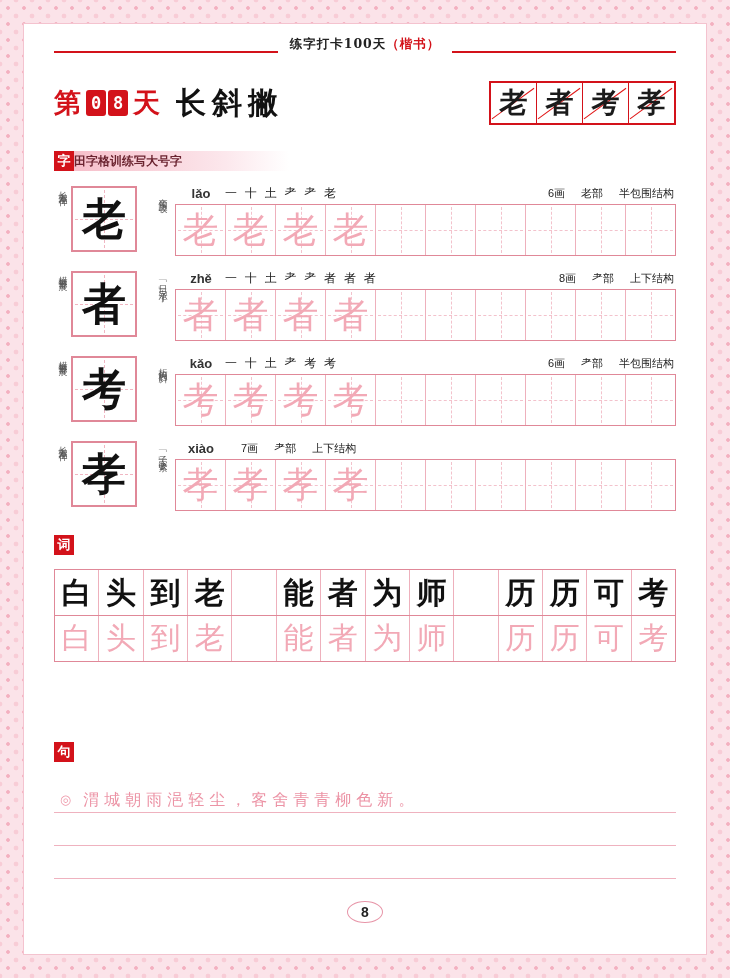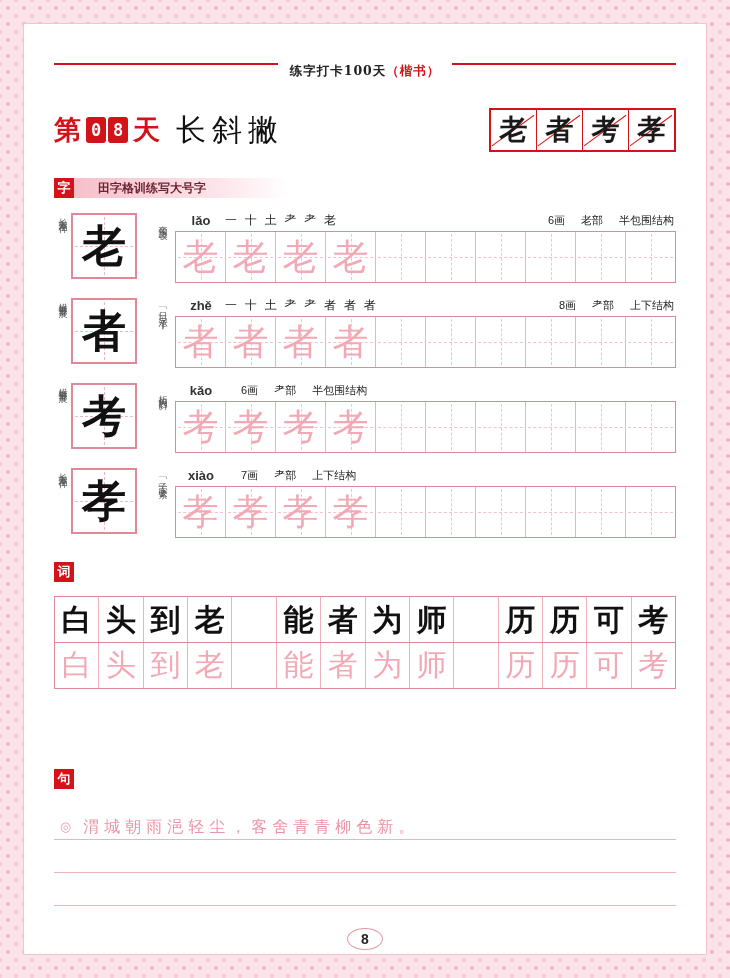--- a/index.html
+++ b/index.html
@@ -10,42 +10,42 @@
       radial-gradient(circle, #f3b0c0 1.5px, rgba(0,0,0,0) 2.2px),
       radial-gradient(circle, #f8ccd6 2px, rgba(0,0,0,0) 2.7px);
     background-size:16px 16px,16px 16px;
     background-position:0 0,8px 8px;
   }
   .content {
     width:100%; height:100%; background:#fff; box-sizing:border-box;
     padding:10px 28px 0 28px; box-shadow:0 0 0 2px #fff, 0 0 0 3px #f4c3cf;
   }
   
-  .header { display:flex; align-items:flex-start; gap:12px;margin-top:27px; }
+  .header { display:flex; align-items:flex-end; gap:12px; }
   .hline { flex:1; height:2px; background:#d3121a; }
   .header-text { font-size:12.5px; font-weight:bold; color:#222; letter-spacing:1px; white-space:nowrap; font-family:"DejaVu Serif", serif; }
   .header-text .sub { color:#d3121a; }
   
   .title-row { margin-top:26px; display:flex; align-items:center; height:48px; }
   .day { display:flex; align-items:center; gap:3px; }
   .day-char { font-family:"DejaVu Serif", serif; font-size:27px; font-weight:bold; color:#d3121a; }
   .day-digits { display:flex; gap:2px; margin:0 2px; }
   .day-digit { width:20px; height:26px; background:#d3121a; border-radius:3px; display:flex; align-items:center; justify-content:center; }
   .day-digit .cell-char { color:#fff; font-family:"DejaVu Sans Mono", monospace; font-weight:bold; font-size:17px; }
-  .lesson { font-size:30px; font-weight:normal; color:#111; margin-left:16px; letter-spacing:6px; font-family:"DejaVu Serif", serif; }
+  .lesson { font-size:30px; font-weight:bold; color:#111; margin-left:16px; letter-spacing:6px; font-family:"DejaVu Serif", serif; }
   .example-box { margin-left:auto; display:flex; border:2px solid #d3121a; background:#fff; }
   .example-cell { width:45px; height:40px; position:relative; display:flex; align-items:center; justify-content:center; overflow:hidden; }
   .example-cell + .example-cell { border-left:1.5px solid #d3121a; }
   .example-cell .cell-char { font-size:28px; font-weight:bold; color:#1a1a1a; font-family:"DejaVu Serif", serif; position:relative; z-index:1; }
   .example-cell::after { content:""; position:absolute; left:-8%; top:50%; width:116%; border-top:1.5px solid #e01414; transform:rotate(-36deg); }
   
   .banner-row { display:flex; align-items:center; margin-top:24px; height:20px; }
   .banner-row.mt-big { margin-top:80px; }
   .marker { width:20px; height:20px; background:#d3121a; color:#fff; font-size:13px; font-weight:bold; display:flex; align-items:center; justify-content:center; font-family:"DejaVu Serif", serif; }
-  .banner { height:20px; line-height:20px; padding:0 30px 0 24px; font-size:12px; font-weight:bold; color:#6b2430;
+  .banner { height:20px; line-height:20px; padding:0 30px 0 0; font-size:12px; font-weight:bold; color:#6b2430;
     background:linear-gradient(to right, #f6bfca, #fce7ec 70%, rgba(255,255,255,0)); min-width:215px; box-sizing:border-box; }
   
   .char-row { display:flex; align-items:center; margin-top:11px; }
   .tip { writing-mode:vertical-rl; text-orientation:upright; font-size:9px; color:#555; letter-spacing:2px; line-height:12px; }
   .tip.left { width:15px; height:70px; margin-right:2px; }
   .tip.right { width:28px; height:56px; margin:0 4px 0 4px; }
   .big-box { width:62px; height:62px; border:2px solid #e08898; position:relative; display:flex; align-items:center; justify-content:center; background:#fff; flex:none; }
   .big-box::before { content:""; position:absolute; left:2px; right:2px; top:50%; border-top:1px dashed #f0b6c2; }
   .big-box::after { content:""; position:absolute; top:2px; bottom:2px; left:50%; border-left:1px dashed #f0b6c2; }
   .big-char { font-size:44px; font-weight:bold; color:#111; font-family:"DejaVu Serif", serif; position:relative; z-index:1; line-height:1; }
@@ -231,20 +231,21 @@
 
     <div class="char-row">
       <div class="tip left">横撇舒展</div>
       <div class="big-box">
           <span class="big-char">考</span>
         </div>
       <div class="tip right">折钩内斜</div>
       <div class="row-main">
         <div class="row-head">
           <span class="pinyin">kǎo</span>
+          <span class="strokes">一 十 土 耂 考 考</span>
           <span class="meta">
             <span>6画</span>
             <span>耂部</span>
             <span>半包围结构</span>
           </span>
         </div>
         <div class="practice-grid">
             <div class="tian-cell">
               <span class="cell-char">考</span>
             </div>

